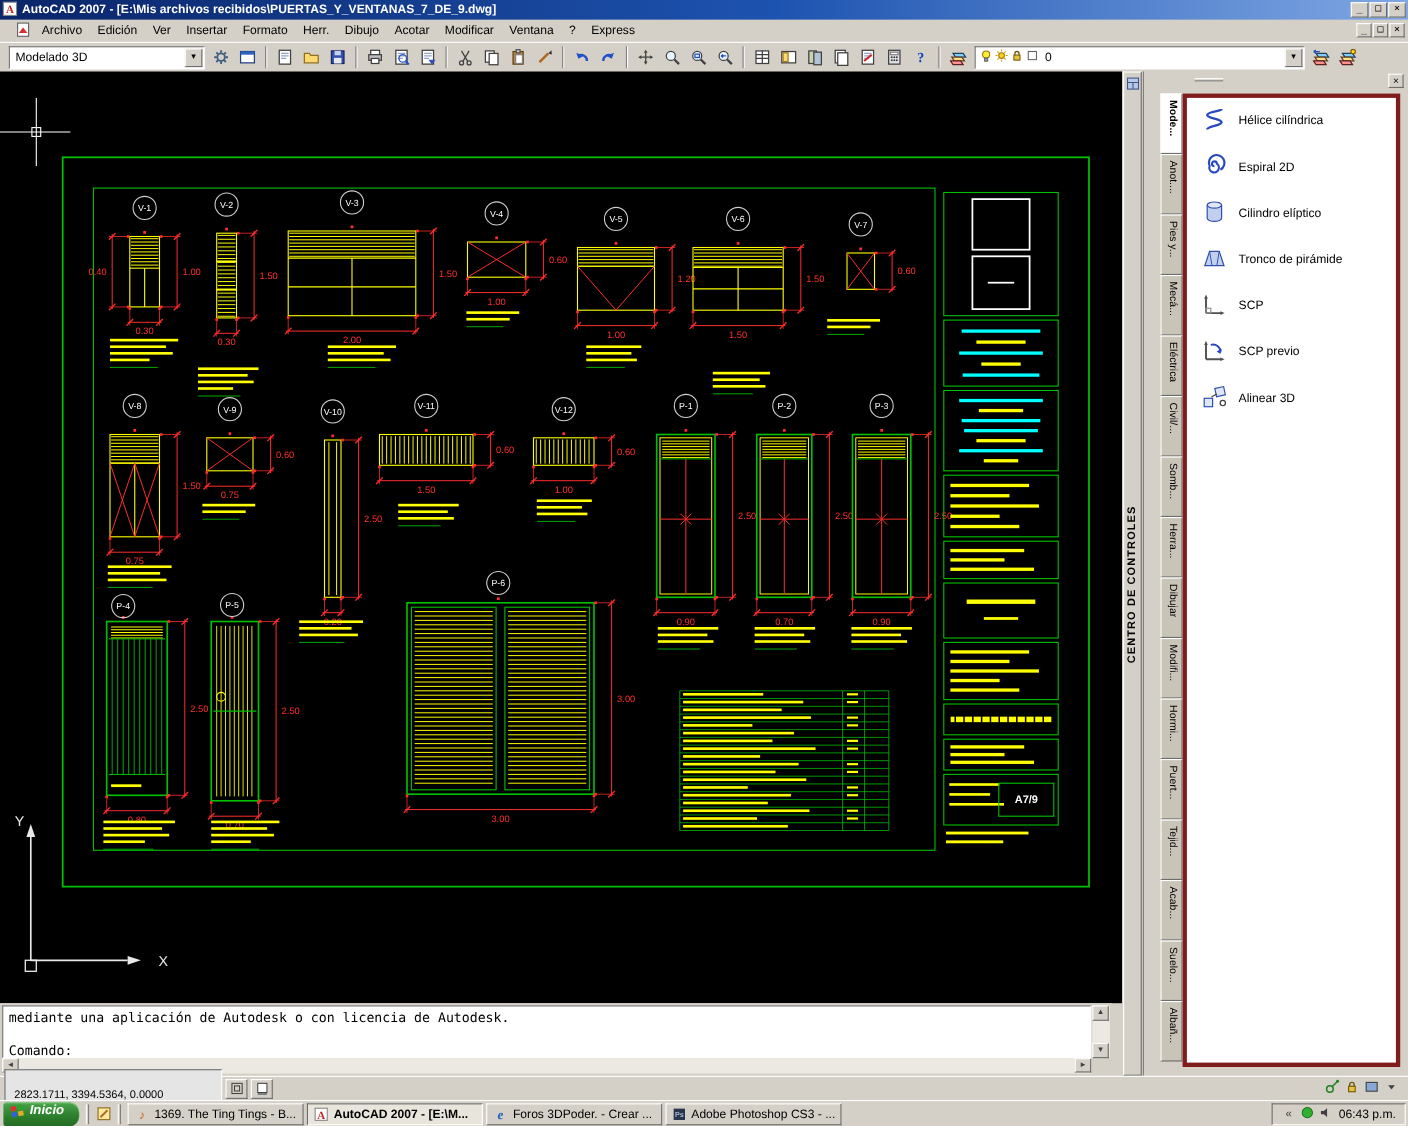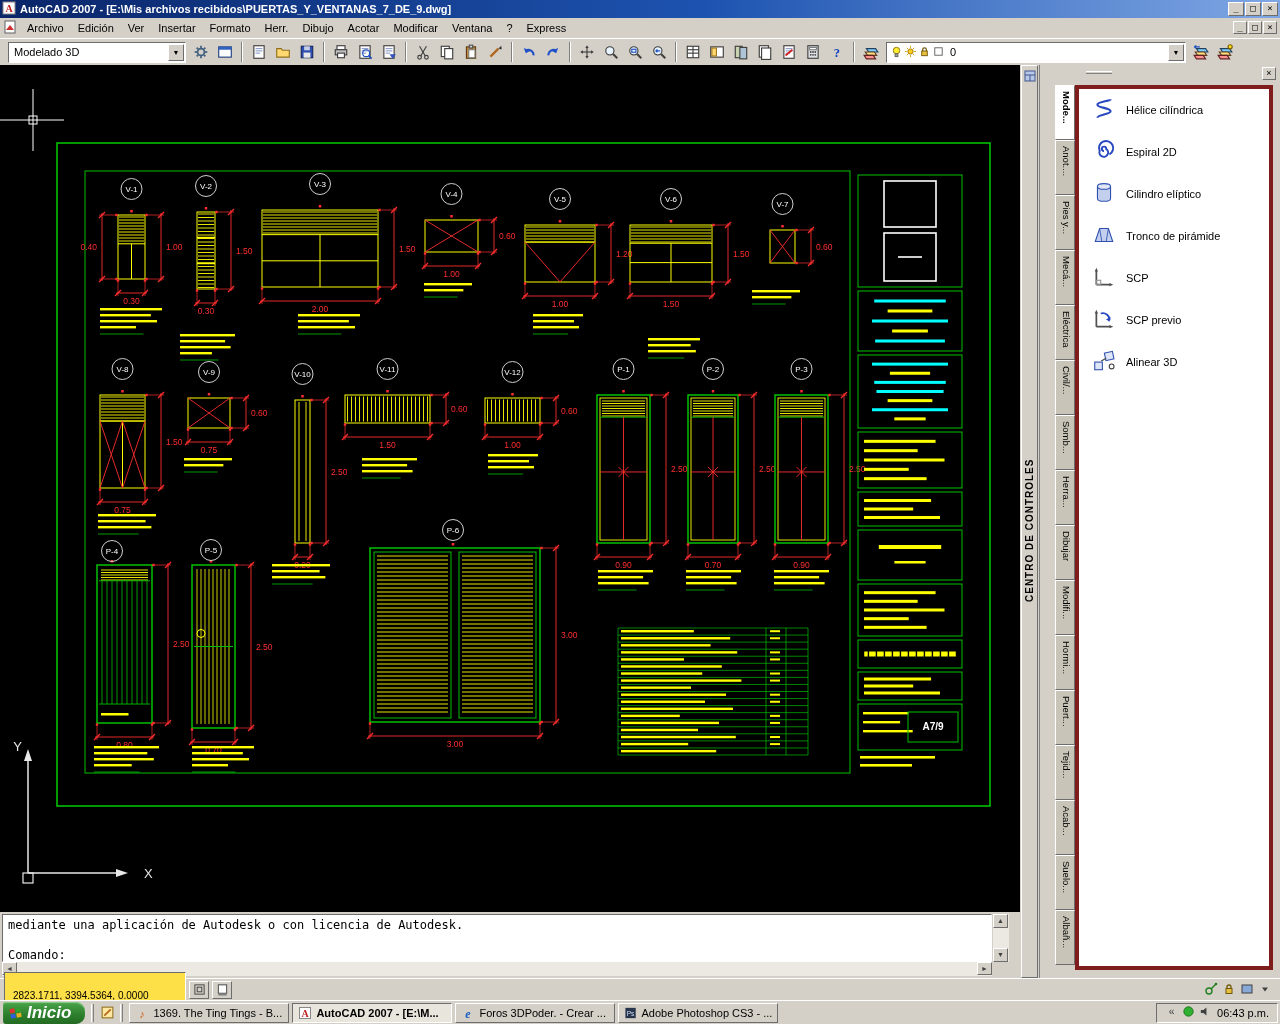--- a/index.html
+++ b/index.html
@@ -8,21 +8,21 @@
 
   .raised { background:#d4d0c8; border:1px solid; border-color:#ffffff #6d6d6d #6d6d6d #ffffff; }
   .sunken { border:1px solid; border-color:#6d6d6d #ffffff #ffffff #6d6d6d; }
 
   .titlebar { position:absolute; left:0; top:0; width:1280px; height:18px;
     background:linear-gradient(to right,#0a2569,#1d53b0 55%,#7fa7e4);
     display:flex; align-items:center; padding:0 2px; }
   .titlebar .title { color:#fff; font-weight:bold; font-size:11px; margin-left:4px; flex:1; white-space:nowrap; overflow:hidden; }
   .winbtn { width:16px; height:14px; font-size:9px; line-height:11px; text-align:center; margin-left:1px; color:#000; font-family:"DejaVu Sans Mono",monospace; }
 
-  .menubar { position:absolute; left:0; top:18px; width:1280px; height:20px; background:#d4d0c8; display:flex; align-items:center; }
+  .menubar { position:absolute; left:0; top:18px; width:1280px; height:20px; background:#d4d0c8; display:flex; align-items:center;padding-left:11px; }
   .menu-item { padding:3px 7px; font-size:11px; color:#000; }
   .mdi-btns { position:absolute; right:3px; top:3px; display:flex; }
   .mdi-btns .winbtn { width:14px; height:13px; }
 
   .toolbar { position:absolute; left:0; top:38px; width:1280px; height:27px; background:#d4d0c8; display:flex; align-items:center; padding-left:5px; border-top:1px solid #fff; }
   .tb-btn { width:24px; height:23px; display:flex; align-items:center; justify-content:center; background:#d4d0c8; border:1px solid #d4d0c8; }
   .tb-sep { width:2px; height:20px; border-left:1px solid #808080; border-right:1px solid #ffffff; margin:0 4px; }
   .combo { display:flex; align-items:center; height:21px; background:#fff; border:1px solid; border-color:#6d6d6d #ffffff #ffffff #6d6d6d; margin:0 3px; }
   .combo-text { flex:1; padding:0 5px; font-size:11px; white-space:nowrap; overflow:hidden; }
   .combo-arrow { width:16px; height:17px; background:#d4d0c8; border:1px solid; border-color:#ffffff #6d6d6d #6d6d6d #ffffff; font-size:7px; text-align:center; line-height:15px; margin-right:1px; }
@@ -47,28 +47,28 @@
 
   .cmd { position:absolute; left:0; top:912px; width:1011px; height:66px; background:#d4d0c8; }
   .cmd-text { position:absolute; left:2px; top:2px; right:19px; bottom:16px; background:#fff; border:1px solid; border-color:#6d6d6d #ffffff #ffffff #6d6d6d; font-family:"DejaVu Sans Mono",monospace; font-size:12px; padding:3px 5px; overflow:hidden; }
   .cmd-line { min-height:15px; white-space:pre; }
   .scrollbtn { width:15px; height:14px; font-size:7px; text-align:center; line-height:12px; color:#404040; }
   .cmd-vscroll { position:absolute; right:2px; top:2px; width:16px; bottom:16px; background:#ece9e2; display:flex; flex-direction:column; justify-content:space-between; }
   .cmd-hscroll { position:absolute; left:2px; bottom:2px; right:19px; height:14px; background:#ece9e2; display:flex; justify-content:space-between; }
   .cmd-hscroll .scrollbtn { height:13px; }
 
   .statusbar { position:absolute; left:0; top:978px; width:1280px; height:22px; background:#d4d0c8; border-top:1px solid #ffffff; display:flex; align-items:center; padding:0 4px; }
-  .coords { width:182px; height:16px; font-size:10px; padding:17px 8px; background:#fde047; white-space:nowrap; }
+  .coords { width:198px; height:16px; font-size:10px; padding:17px 8px; background:#e5e5e5; white-space:nowrap; }
   .toggle { height:17px; padding:2px 8px; font-size:10.5px; margin-left:3px; white-space:nowrap; }
   .toggle.pressed { border-color:#6d6d6d #ffffff #ffffff #6d6d6d; background:#cbc7ba; }
   .mini-btn { width:20px; height:18px; display:flex; align-items:center; justify-content:center; margin-left:3px; }
   .status-right { margin-left:auto; display:flex; align-items:center; gap:4px; padding-right:4px; }
 
   .taskbar { position:absolute; left:0; top:1000px; width:1280px; height:24px; background:#d4d0c8; border-top:1px solid #ffffff; display:flex; align-items:center; }
-  .start-btn { height:22px; margin:1px 3px; border-radius:3px 9px 9px 3px; background:linear-gradient(#4aa54a,#2c7d2c 60%,#236b23); color:#fff; font-weight:bold; font-style:italic; font-size:17px; display:flex; align-items:center; gap:4px; padding:0 14px 0 5px; box-shadow:inset 0 1px 1px #8cd08c; }
+  .start-btn { height:22px; margin:1px 3px; border-radius:3px 9px 9px 3px; background:linear-gradient(#4aa54a,#2c7d2c 60%,#236b23); color:#fff; font-weight:bold; font-style:italic; font-size:12px; display:flex; gap:4px; padding:0 14px 0 5px; box-shadow:inset 0 1px 1px #8cd08c; }
   .ql-sep { width:3px; height:18px; border-left:1px solid #fff; border-right:1px solid #808080; margin:0 3px; }
   .ql-icon { width:20px; height:20px; display:flex; align-items:center; justify-content:center; }
   .task { width:160px; height:20px; margin-left:3px; display:flex; align-items:center; gap:4px; font-size:11px; padding:0 5px; overflow:hidden; white-space:nowrap; }
   .task.active { border-color:#6d6d6d #ffffff #ffffff #6d6d6d; background:#e8e5dc; font-weight:bold; }
   .tray { margin-left:auto; height:20px; margin-right:2px; display:flex; align-items:center; gap:5px; padding:0 8px; font-size:11px; }
 </style>
 </head>
 <body>
 
 <div class="titlebar">

